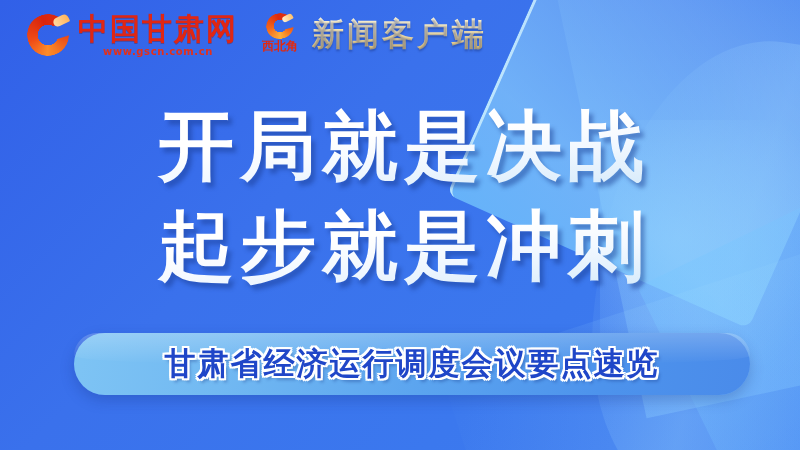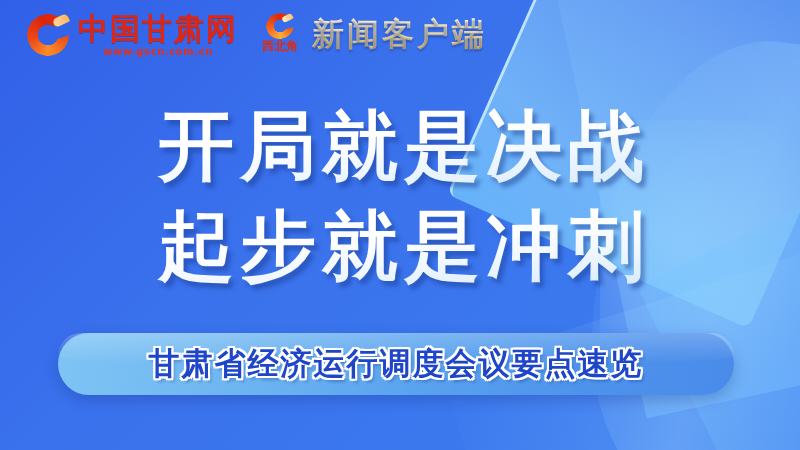--- a/index.html
+++ b/index.html
@@ -236,21 +236,21 @@
         #ffffff 0%, #ffffff 42%, #f2f8ff 60%, #d9ecfb 84%, #c8e2f8 100%);
     -webkit-background-clip: text;
             background-clip: text;
     color: transparent;
     filter: drop-shadow(4px 5px 2px rgba(22,56,140,0.45));
   }
 
   
   .pill {
     position: absolute;
-    left: 58px;
+    left: 74px;
     top: 333px;
     width: 676px;
     height: 62px;
     border-radius: 34px;
     background: linear-gradient(100deg,
         #7ec4f4 0%, #72b9f2 22%, #5ba4ef 52%, #4d93ec 78%, #4a8bea 100%);
     box-shadow: 0 5px 14px rgba(18,44,120,0.26);
     z-index: 5;
     display: flex;
     align-items: center;

